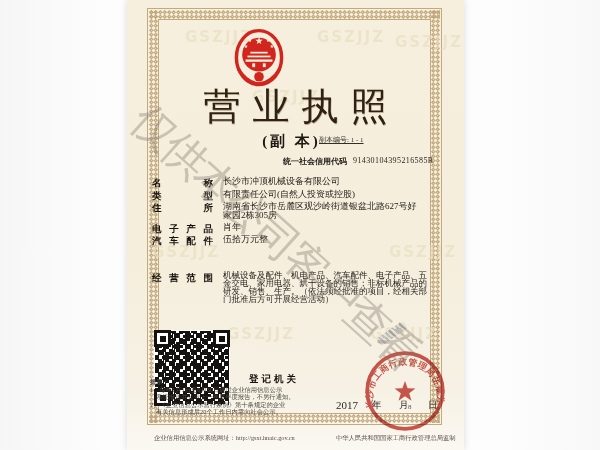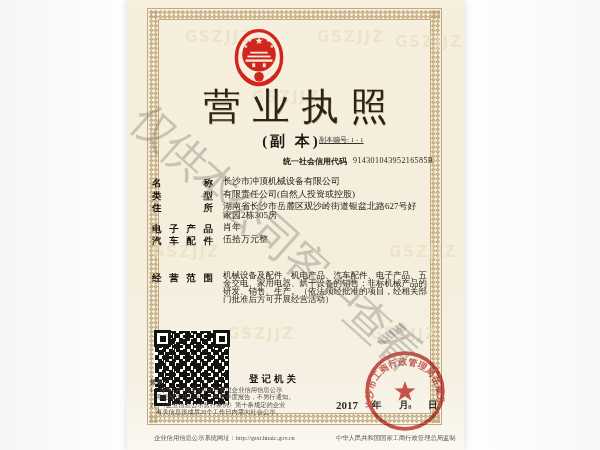--- a/index.html
+++ b/index.html
@@ -71,21 +71,21 @@
   .finder.tl{left:0;top:0}.finder.tr{right:0;top:0}.finder.bl{left:0;bottom:0}
 
   
   .regauth{position:absolute;left:122px;top:373px;font-size:9.5px;font-weight:bold;
     letter-spacing:3px;color:#15120d;z-index:2;}
   .notice{position:absolute;left:23px;top:378px;width:152px;font-size:6.3px;line-height:7.6px;
     color:#4a453c;z-index:2;}
   .notice .head{font-weight:bold;}
   .notice .cont{padding-left:6px;}
   .dateline{position:absolute;left:0;top:399px;width:337px;z-index:2;color:#2e2a24;}
-  .dateline span{position:absolute;font-weight:bold;}
+  .dateline span{position:absolute;font-weight:normal;}
   .d-year{left:209px;font-size:11px;}
   .d-yu{left:245px;font-size:9.5px;}
   .d-mu{left:272px;font-size:9.5px;}
   .d-day{left:281px;top:4px;font-size:7px;font-weight:normal;opacity:.8;}
   .d-du{left:301px;font-size:9.5px;}
 
   .seal{position:absolute;left:236px;top:349px;width:84px;height:84px;z-index:5;
     opacity:.85;mix-blend-mode:multiply;pointer-events:none;}
   .graymark{position:absolute;left:249px;top:329px;width:32px;height:9px;z-index:4;
     transform:rotate(-34deg);border-radius:4px;opacity:.5;

